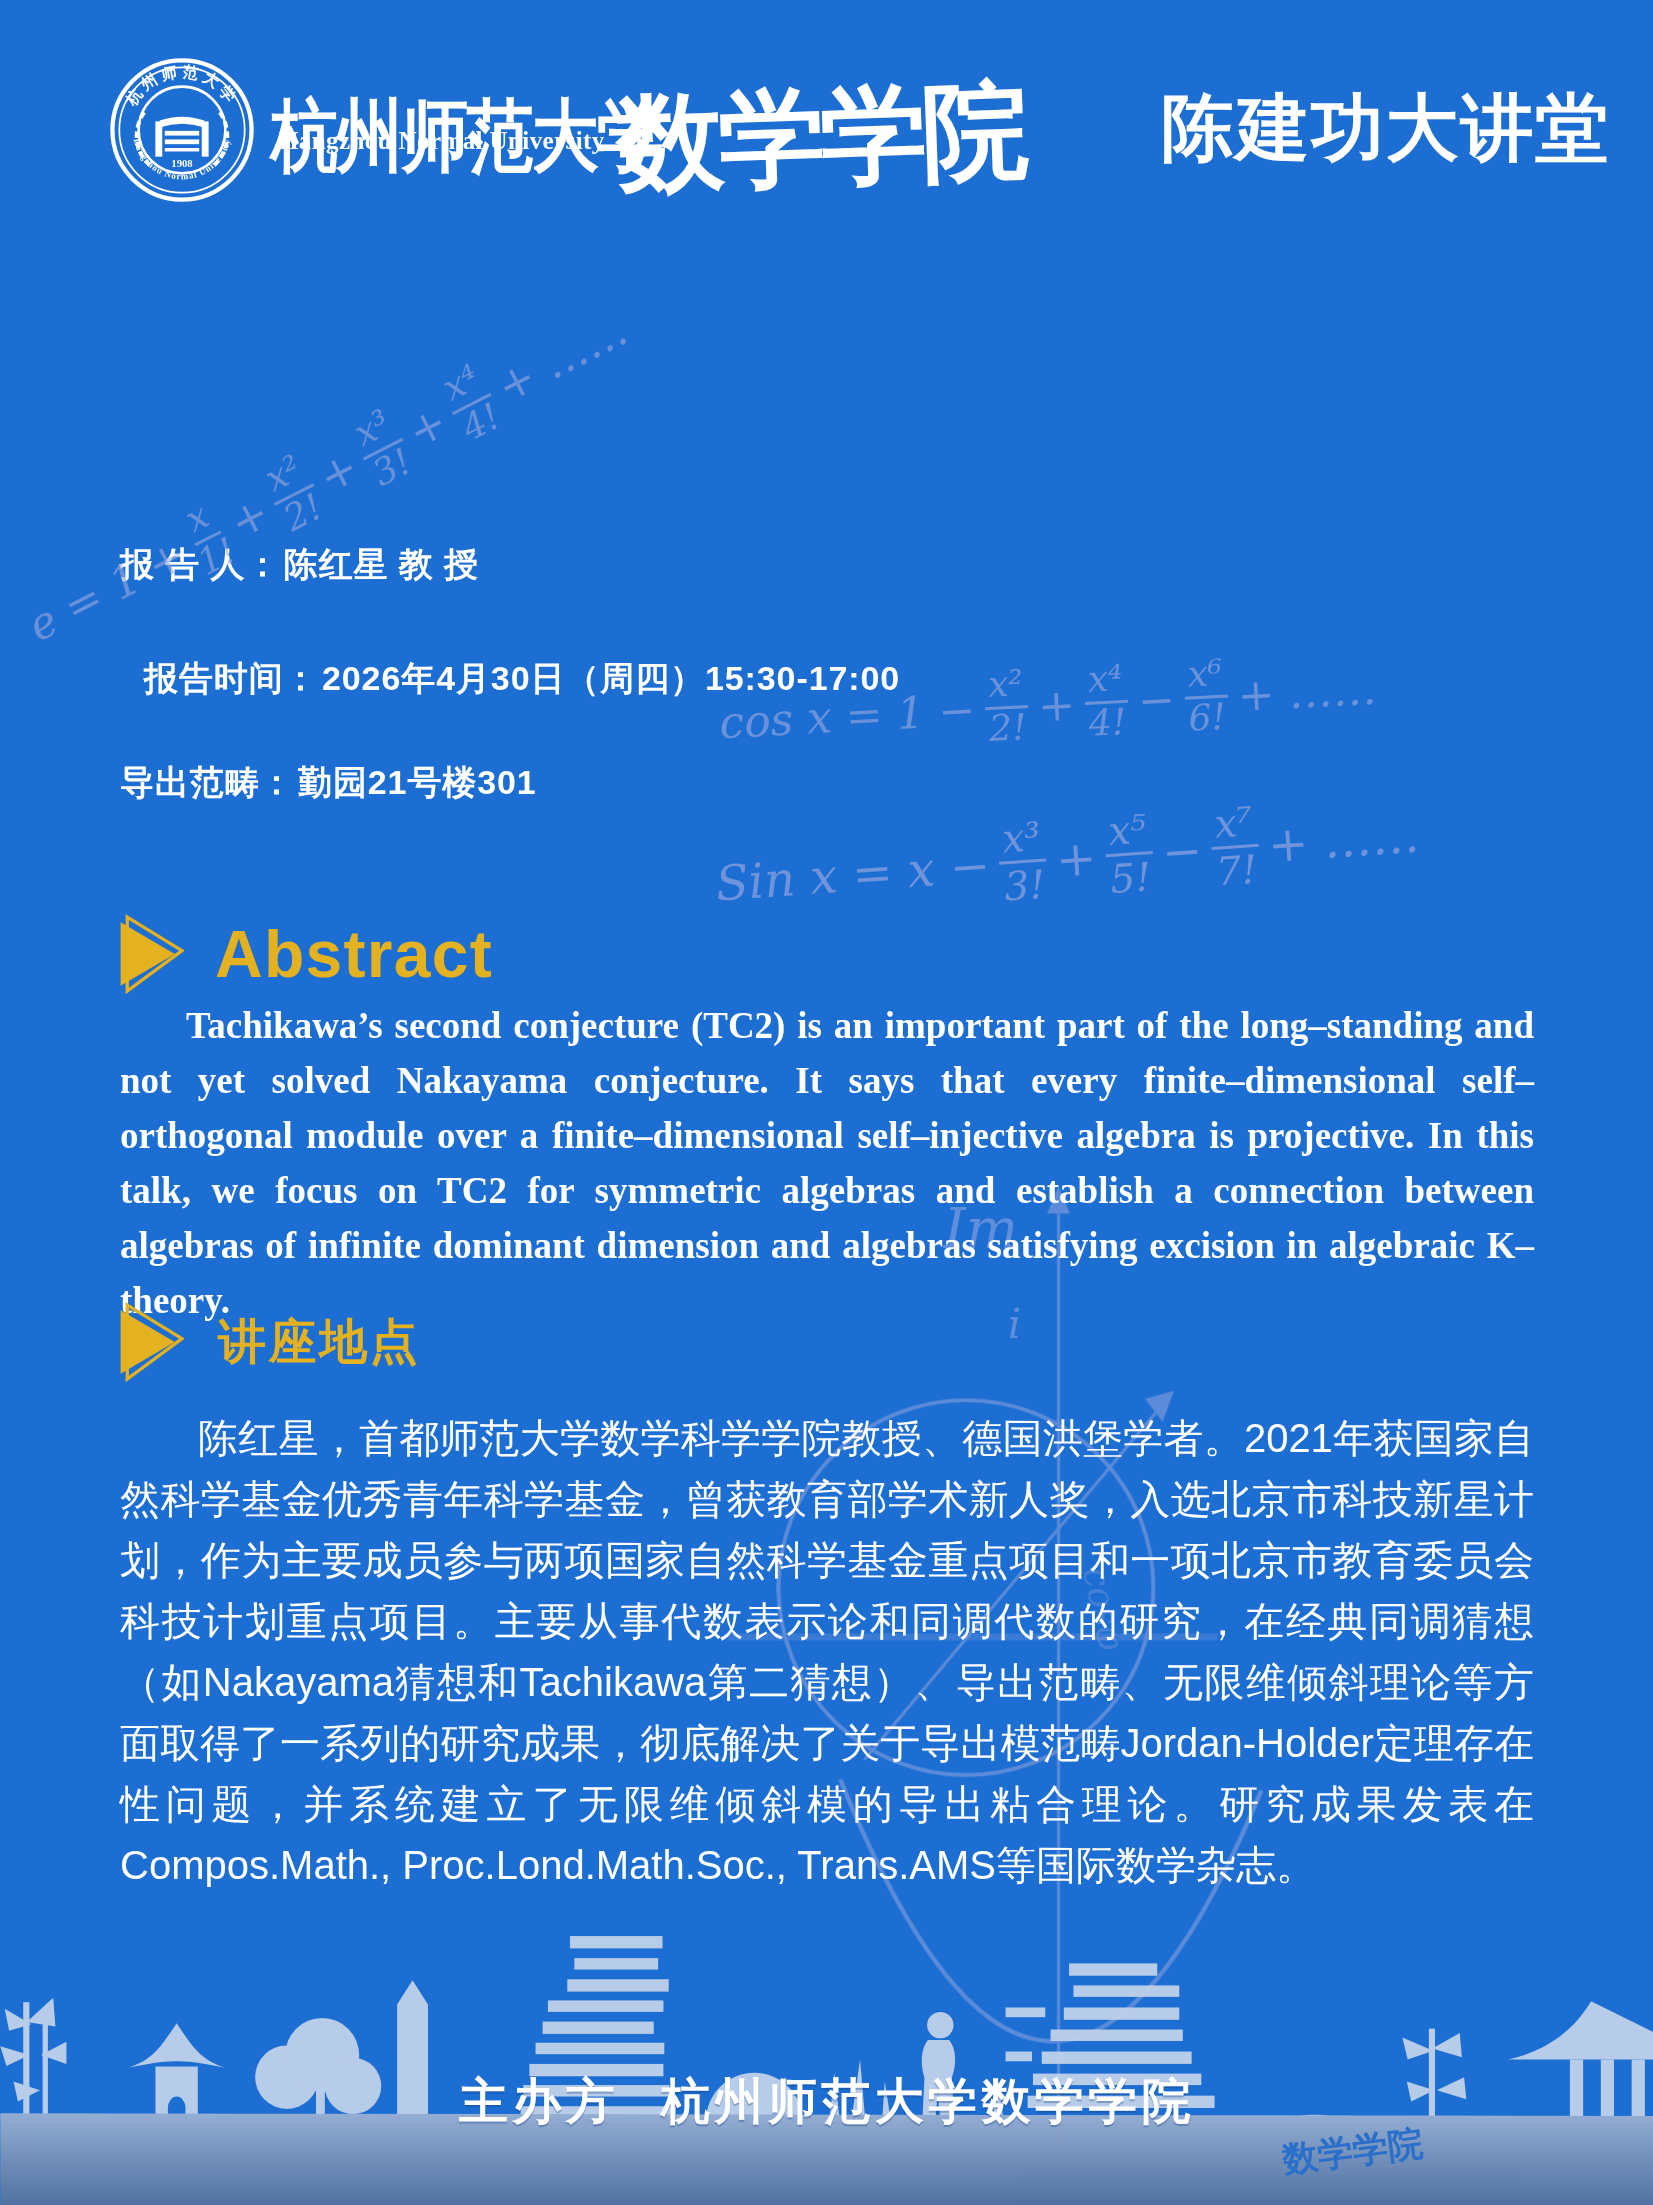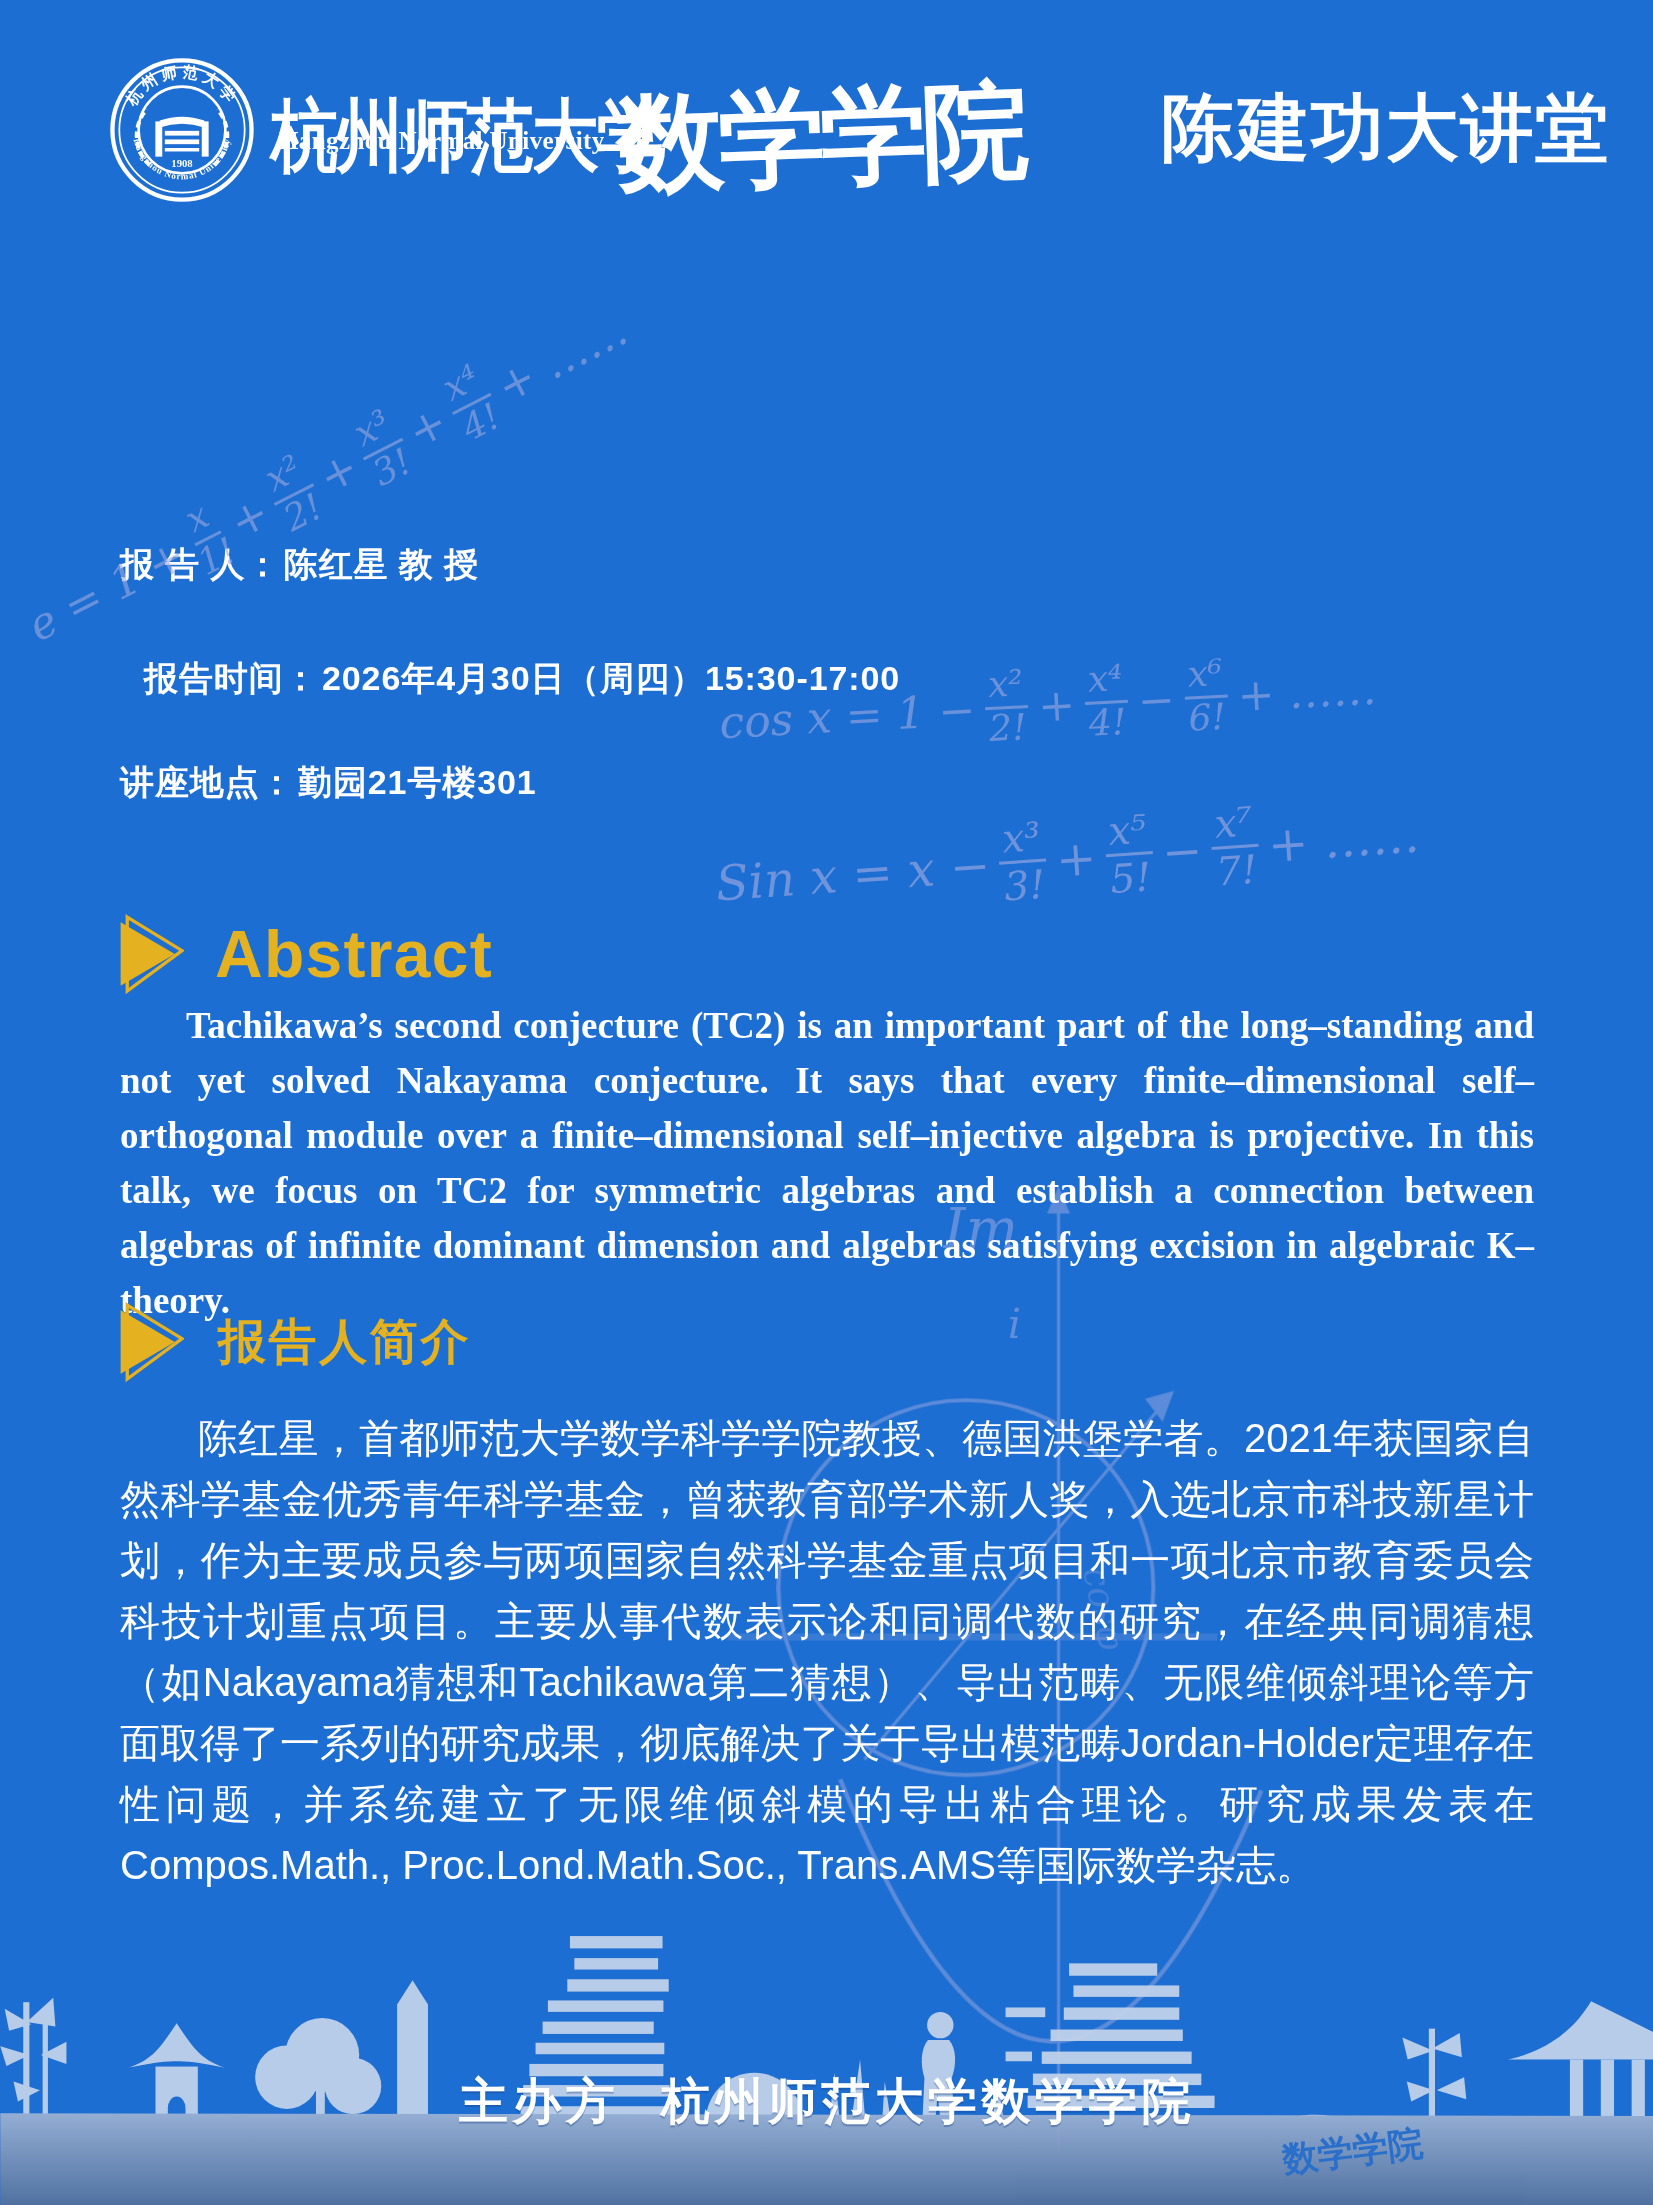--- a/index.html
+++ b/index.html
@@ -207,38 +207,38 @@
   <div class="talk-title">
   </div>
 
   <div class="info-row" id="row-speaker">
     <span class="lbl">报 告 人：</span><span class="val">陈红星   教 授</span>
   </div>
   <div class="info-row" id="row-time">
     <span class="lbl">报告时间：</span><span class="val">2026年4月30日（周四）15:30-17:00</span>
   </div>
   <div class="info-row" id="row-venue">
-    <span class="lbl">讲座地点：</span><span class="val">勤园21号楼301</span>
+    <span class="lbl">导出范畴：</span><span class="val">勤园21号楼301</span>
   </div>
 
   <div class="sec-head" id="abstract-head">
     <svg class="tri" viewBox="0 0 100 120">
       <path d="M4 12 L86 60 L4 108 Z" fill="var(--accent-gold,#e4b120)"></path>
       <path d="M14 4 L97 55 L14 116 Z" fill="none" stroke="var(--accent-gold,#e4b120)" stroke-width="5"></path>
     </svg>
     <span class="head-txt">Abstract</span>
   </div>
   <div class="para" id="abstract-text">Tachikawa’s second conjecture (TC2) is an important part of the long–standing and not yet solved Nakayama conjecture. It says that every finite–dimensional self–orthogonal module over a finite–dimensional self–injective algebra is projective. In this talk, we focus on TC2 for symmetric algebras and establish a connection between algebras of infinite dominant dimension and algebras satisfying excision in algebraic K–theory.</div>
 
   <div class="sec-head" id="bio-head">
     <svg class="tri" viewBox="0 0 100 120">
       <path d="M4 12 L86 60 L4 108 Z" fill="var(--accent-gold,#e4b120)"></path>
       <path d="M14 4 L97 55 L14 116 Z" fill="none" stroke="var(--accent-gold,#e4b120)" stroke-width="5"></path>
     </svg>
-    <span class="head-txt">报告人简介</span>
+    <span class="head-txt">讲座地点</span>
   </div>
   <div class="para" id="bio-text">陈红星，首都师范大学数学科学学院教授、德国洪堡学者。2021年获国家自然科学基金优秀青年科学基金，曾获教育部学术新人奖，入选北京市科技新星计划，作为主要成员参与两项国家自然科学基金重点项目和一项北京市教育委员会科技计划重点项目。主要从事代数表示论和同调代数的研究，在经典同调猜想（如Nakayama猜想和Tachikawa第二猜想）、导出范畴、无限维倾斜理论等方面取得了一系列的研究成果，彻底解决了关于导出模范畴Jordan-Holder定理存在性问题，并系统建立了无限维倾斜模的导出粘合理论。研究成果发表在Compos.Math., Proc.Lond.Math.Soc., Trans.AMS等国际数学杂志。</div>
 
   <svg class="skyline" viewBox="0 0 3750 660">
     <defs>
       <linearGradient id="groundGrad" x1="0" y1="0" x2="0" y2="1">
         <stop offset="0" stop-color="#9db3d4"></stop>
         <stop offset="1" stop-color="#54719c"></stop>
       </linearGradient>
     </defs>

